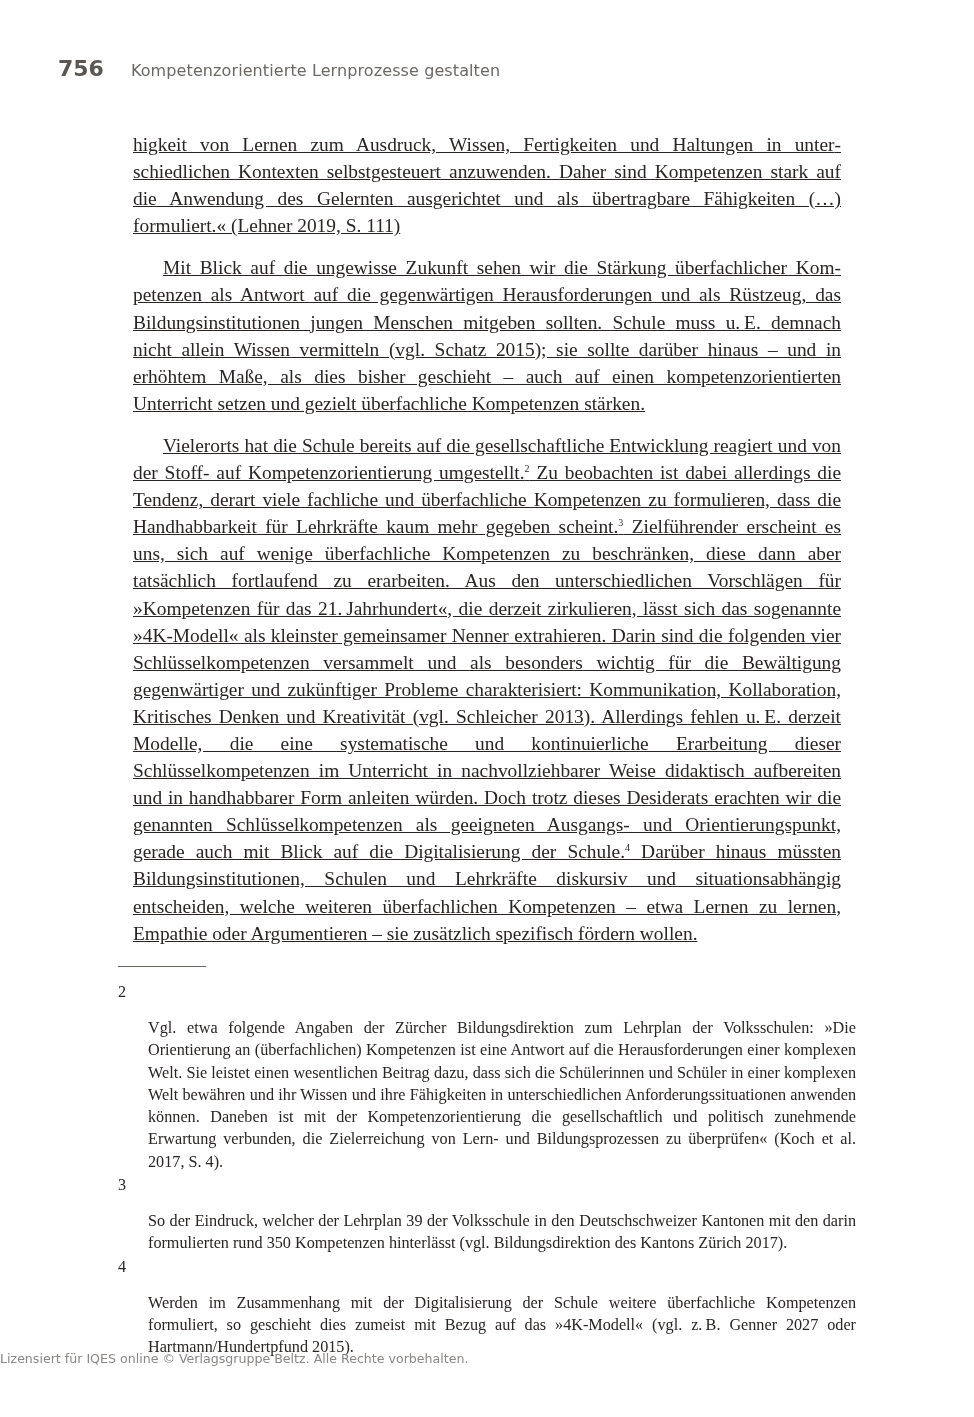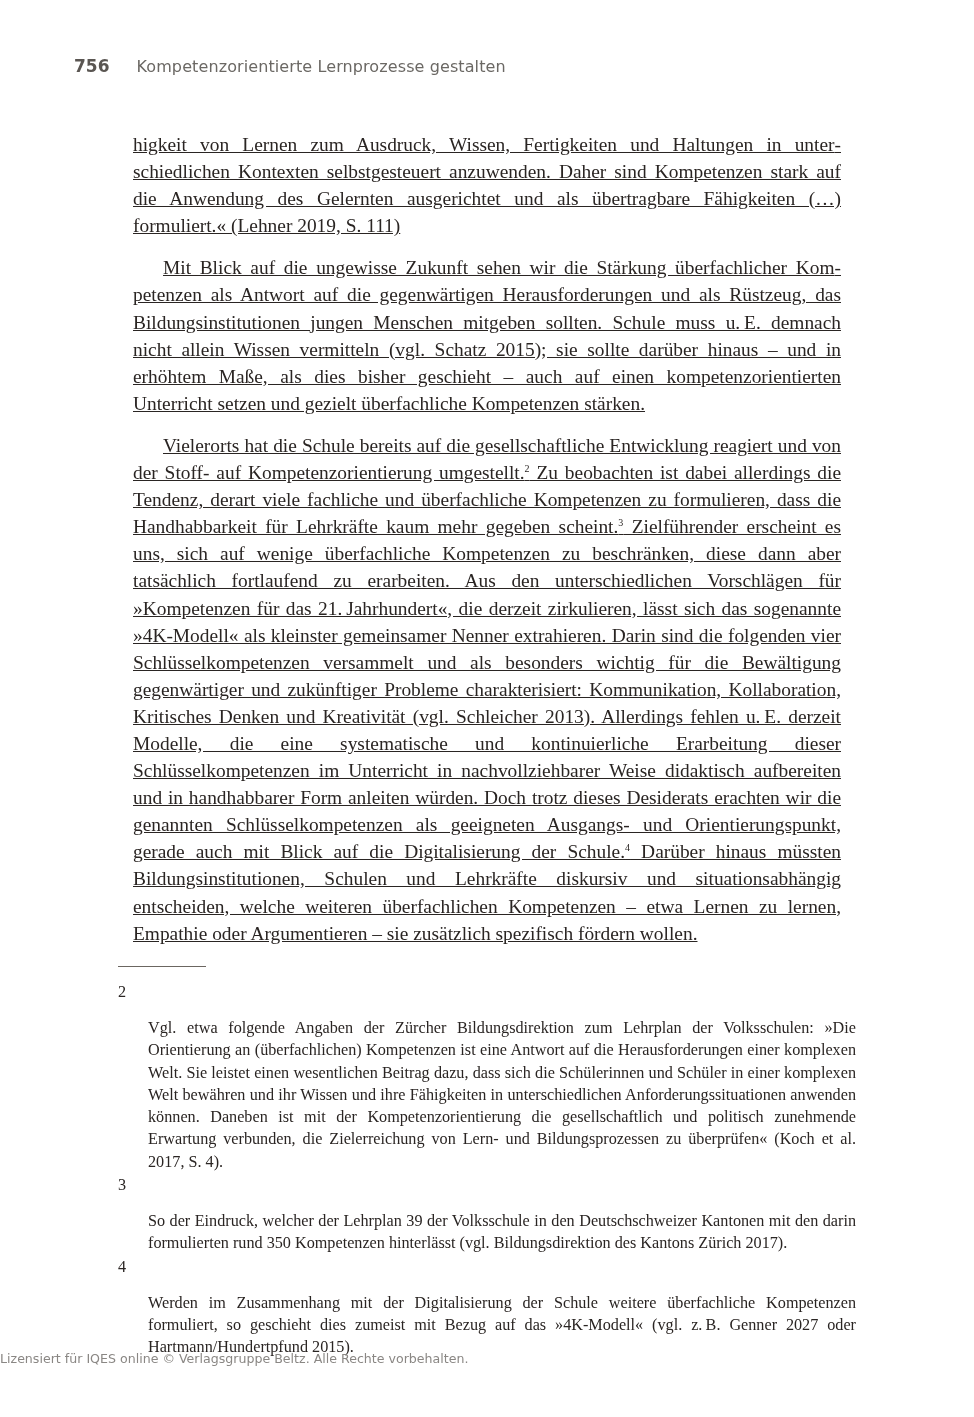--- a/index.html
+++ b/index.html
@@ -1,18 +1,18 @@
 <!DOCTYPE html>
 <html><head>
   <meta charset="utf-8">
   <style>
     html, body { margin: 0; padding: 0; background: #ffffff; }
     body { width: 974px; height: 1417px; position: relative; overflow: hidden; }
     .header { position: absolute; left: 58px; top: 56px; height: 24px; display: flex; align-items: baseline; }
-    .page-num { font-family: "DejaVu Sans", sans-serif; font-weight: bold; font-size: 17px; color: #5a5652; margin-left: 16px; }
+    .page-num { font-family: "DejaVu Sans", sans-serif; font-weight: bold; font-size: 22px; color: #5a5652; }
     .running-title { font-family: "DejaVu Sans", sans-serif; font-size: 16px; color: #6b6864; margin-left: 27px; letter-spacing: 0.1px; }
     .body-text { position: absolute; left: 118px; top: 116px; width: 738px; font-family: "Liberation Serif", serif; font-size: 19.4px; line-height: 27.1px; color: #2a2523; }
     .body-text p { margin: 15px; text-align: justify; hyphens: manual; text-decoration: underline; }
     .body-text p.indent { text-indent: 30px; }
     sup { font-size: 10px; vertical-align: 7px; line-height: 0; }
     .rule { position: absolute; left: 118px; top: 966px; width: 88px; height: 0; border-top: 1.5px solid #6b6661; }
     .footnotes { position: absolute; left: 118px; top: 981px; width: 738px; font-family: "Liberation Serif", serif; font-size: 16.2px; line-height: 22.3px; color: #2a2523; }
     .fn { display: flex; margin-bottom: 1px; }
     .fn-num { width: 30px; flex: 0 0 30px; }
     .fn-text { flex: 1; text-align: justify; margin-top: 36px; }

